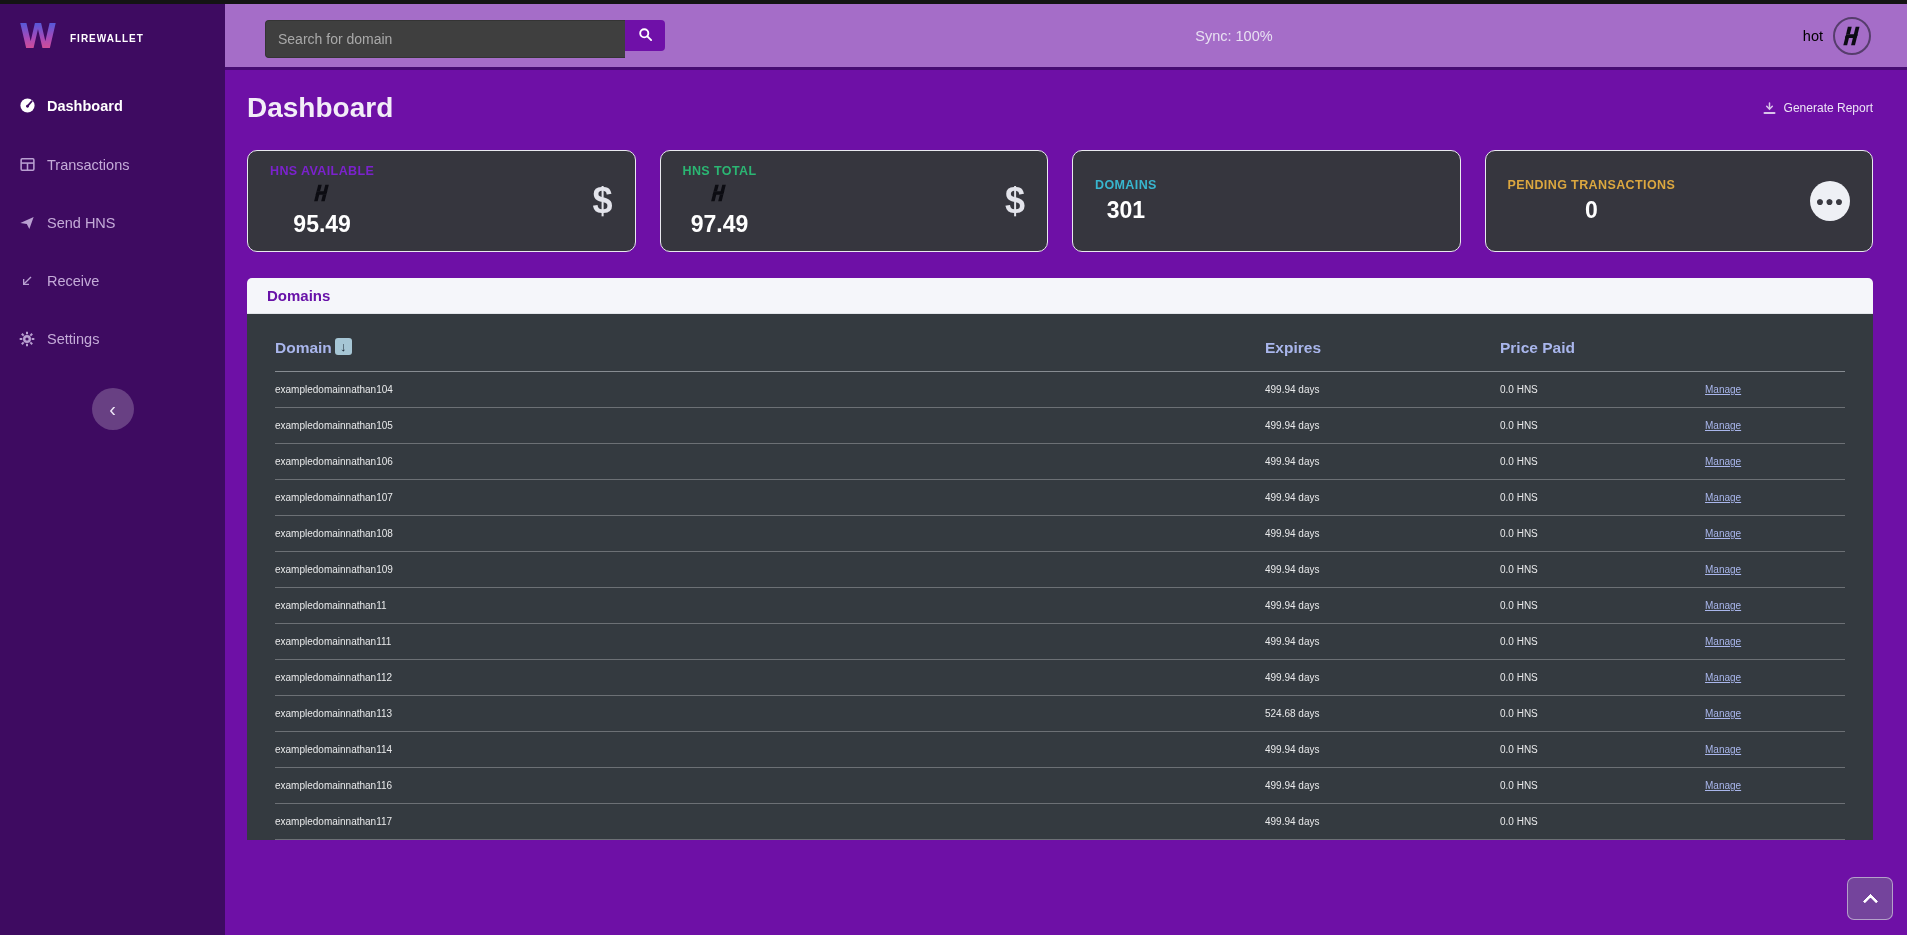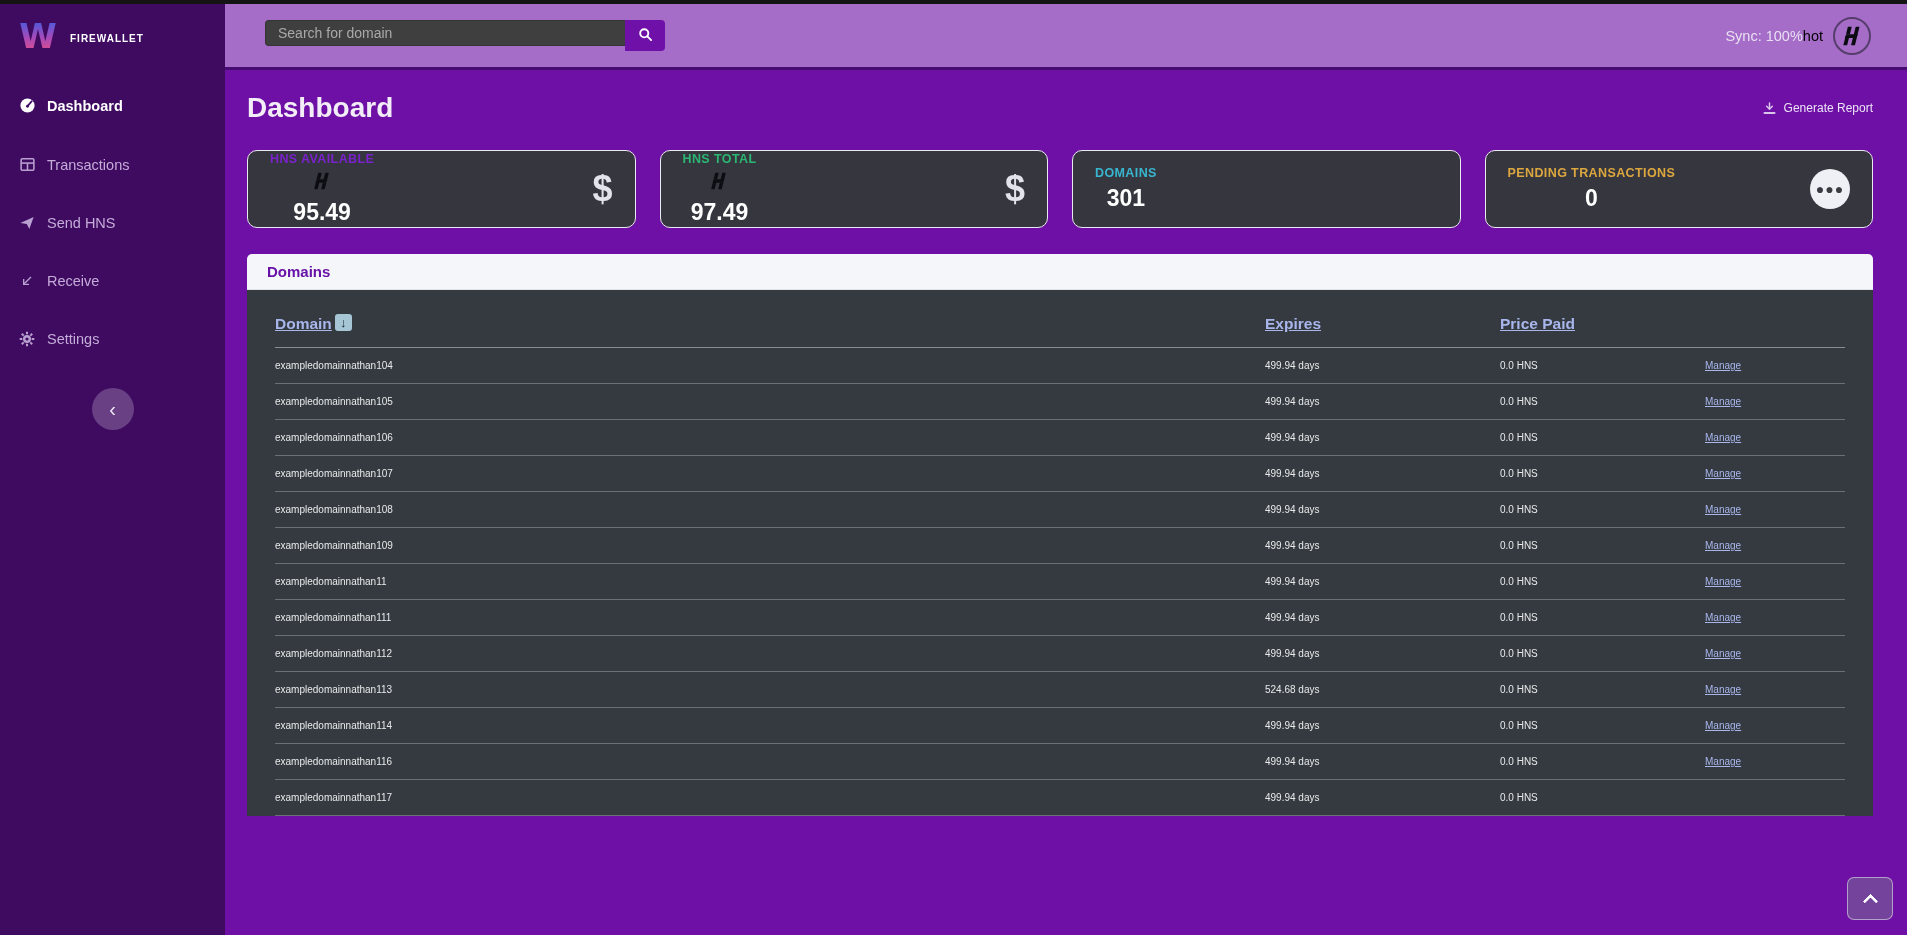--- a/index.html
+++ b/index.html
@@ -46,51 +46,51 @@
 
   
   .main{position:absolute;left:225px;top:4px;right:0;bottom:0;}
   .topbar{
     height:66px;background:var(--topbar-purple);
     border-bottom:3px solid var(--topbar-border);
     display:flex;align-items:center;padding:0 36px 0 40px;
   }
   .search-group{display:flex;height:31px;}
   .search-input{
-    width:360px;height:26px;background:#3f3f3f;border:1px solid #343434;border-right:none;
+    width:360px;height:38px;background:#3f3f3f;border:1px solid #343434;border-right:none;
     border-radius:4px 0 0 4px;color:#d6d6d6;font-size:14px;padding:0 12px;outline:none;
     font-family:"Liberation Sans",sans-serif;
   }
   .search-input::placeholder{color:#a9a9a9;}
   .search-btn{
     width:40px;height:31px;border:none;border-radius:0 4px 4px 0;
     background:#6f10a8;cursor:pointer;display:flex;align-items:center;justify-content:center;
   }
-  .sync{flex:1;text-align:right;color:#e8e0f2;font-size:14.5px;}
+  .sync{flex:1;text-align:center;color:#e8e0f2;font-size:14.5px;}
   .wallet{display:flex;align-items:center;gap:10px;}
   .wallet-name{color:#000000;font-size:14.5px;}
   .hns-badge{
     width:38px;height:38px;border-radius:50%;border:2px solid rgba(22,22,32,0.55);
     display:flex;align-items:center;justify-content:center;color:#0b0b12;cursor:pointer;
   }
 
   
   .content{padding:22px 34px 0 22px;}
   .page-head{display:flex;align-items:center;justify-content:space-between;}
   .page-title{color:#f3edf8;font-size:28px;font-weight:600;}
   .gen-report{
     display:flex;align-items:center;gap:7px;color:#ece4f6;font-size:12px;
     cursor:pointer;text-decoration:none;
   }
   .gen-report .icon{display:inline-flex;opacity:.85;}
 
   .cards{display:grid;grid-template-columns:repeat(4,1fr);gap:24px;margin-top:26px;}
   .card{
     background:var(--card-bg);border:1px solid #e9e9ef;border-radius:10px;
-    height:78px;padding:14px 22px;display:flex;align-items:center;justify-content:space-between;
+    height:102px;padding:14px 22px;display:flex;align-items:center;justify-content:space-between;
   }
   .card-label{font-size:12.5px;font-weight:bold;letter-spacing:.4px;margin-bottom:5px;}
   .card-value{display:flex;align-items:center;gap:8px;color:#fff;font-size:23px;font-weight:bold;flex-direction:column;}
   .hns-glyph{display:inline-flex;color:#0c0c12;}
   .dollar{font-size:36px;font-weight:bold;color:#e3e4eb;line-height:1;}
   .ellipsis-circle{
     width:40px;height:40px;border-radius:50%;background:#eef0f5;
     display:flex;align-items:center;justify-content:center;
     color:#3a3a42;font-size:14px;font-weight:bold;letter-spacing:1px;
   }
@@ -100,21 +100,21 @@
   .panel-header{
     background:var(--panel-header-bg);color:var(--panel-header-text);
     font-weight:bold;font-size:15px;padding:9px 20px;border-bottom:1px solid #e2e5ea;
   }
   .panel-body{background:var(--table-bg);padding:0 28px;}
   table{width:100%;border-collapse:collapse;}
   thead th{
     text-align:left;padding:24px 0 14px 0;font-size:15.5px;
     border-bottom:1px solid #878c92;
   }
-  thead th a{color:var(--link-blue);text-decoration:underline;font-weight:bold;cursor:pointer;}
+  thead th a{color:var(--link-blue);font-weight:bold;cursor:pointer;}
   th.col-expires{width:235px;}
   th.col-price{width:205px;}
   th.col-manage{width:140px;}
   .sort-box{
     display:inline-flex;align-items:center;justify-content:center;
     width:17px;height:17px;margin-left:3px;border-radius:3px;
     background:#a6c6d5;color:#17212e;font-size:13px;font-weight:bold;vertical-align:2px;
   }
   tbody td{
     padding:12px 0;font-size:10px;color:#e8e9ea;

